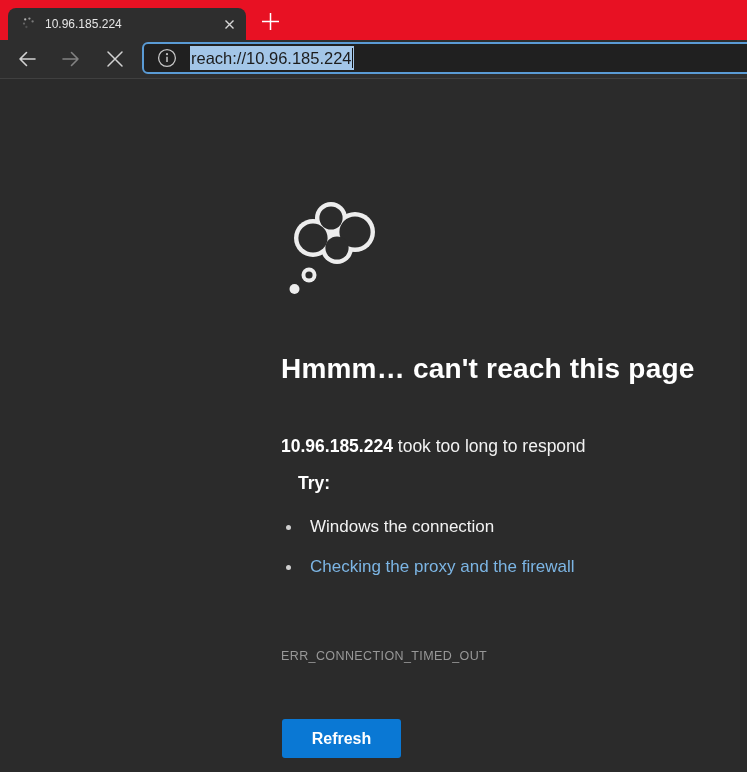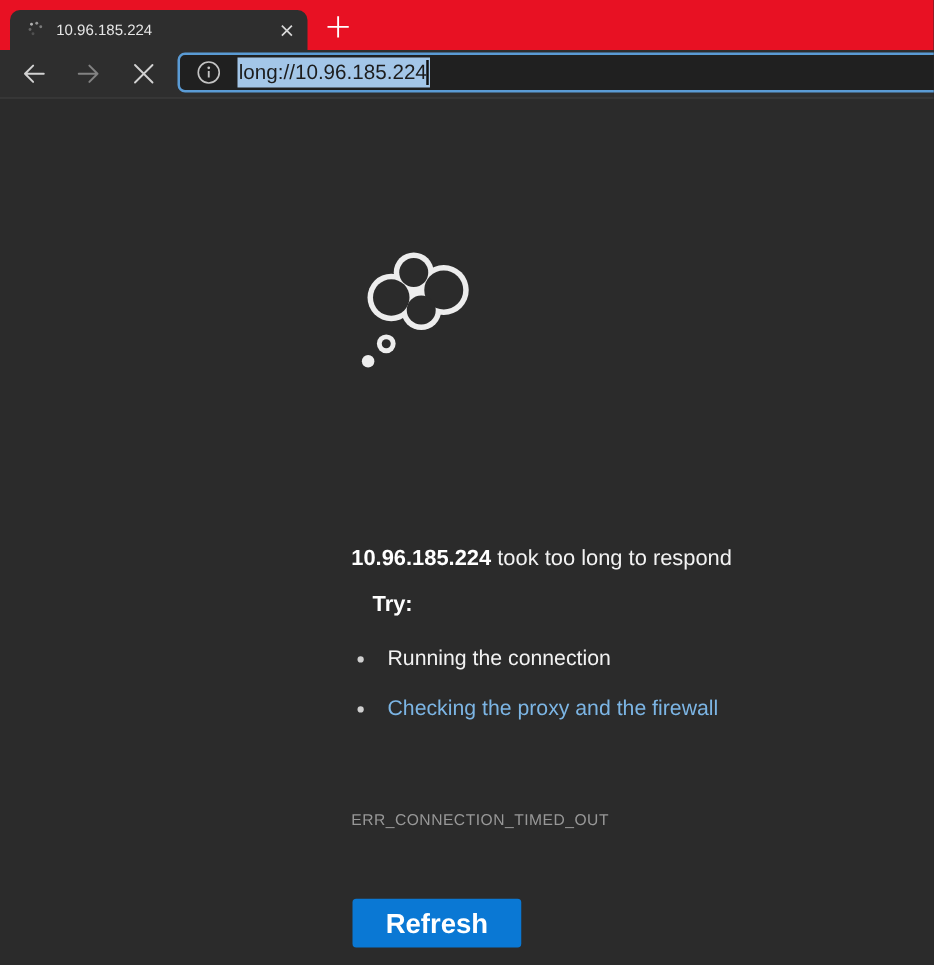--- a/index.html
+++ b/index.html
@@ -92,23 +92,23 @@
     margin:0 19px 0 5px;flex:0 0 auto;
   }
   .try-item .link{
     color:var(--link-blue);text-underline-offset:4px;cursor:pointer;
   }
   .err-code{
     position:absolute;left:281px;top:570px;
     color:#989898;font-size:12.5px;letter-spacing:.4px;
   }
   .refresh-btn{
-    position:absolute;left:282px;top:640px;width:135px;height:39px;
+    position:absolute;left:282px;top:640px;width:119px;height:39px;
     background:var(--button-blue);color:#ffffff;border:none;border-radius:3px;
-    font-family:inherit;font-size:22px;font-weight:700;cursor:pointer;
+    font-family:inherit;font-size:16px;font-weight:700;cursor:pointer;
   }
   svg{display:block;}
 </style>
 </head>
 <body>
 
 <div class="tabstrip">
   <div class="tab">
     <span>
       <svg width="16" height="16" viewBox="0 0 16 16">
@@ -164,21 +164,21 @@
     <div class="info-btn">
       <span>
         <svg width="20" height="20" viewBox="0 0 20 20">
           <circle cx="10" cy="10" r="8.4" stroke="#c4c4c4" stroke-width="1.3" fill="none"></circle>
           <circle cx="10" cy="6.2" r="1.1" fill="#c4c4c4"></circle>
           <path d="M10 8.8 V14" stroke="#c4c4c4" stroke-width="1.5" fill="none"></path>
         </svg>
       </span>
     </div>
     <div class="url-text">
-      <span>long://10.96.185.224</span>
+      <span>reach://10.96.185.224</span>
       <span class="caret"></span>
     </div>
   </div>
 </div>
 
 <div class="page">
 
   <div class="cloud">
     <svg width="100" height="105" viewBox="0 0 100 105">
       <g fill="#ededed">
@@ -192,31 +192,32 @@
       <g fill="#2b2b2b">
         <circle cx="36" cy="43" r="14.6"></circle>
         <circle cx="54" cy="23" r="11.6"></circle>
         <circle cx="78" cy="37" r="15.6"></circle>
         <circle cx="60" cy="53" r="11.6"></circle>
         <circle cx="32" cy="80" r="3.6"></circle>
       </g>
     </svg>
   </div>
 
+  <h1 class="err-title">Hmmm… can't reach this page</h1>
 
   <div class="err-subtitle">
     <span class="host">10.96.185.224</span><span> took too long to respond</span>
   </div>
 
   <div class="try-label">Try:</div>
 
   <ul class="try-list">
     <li class="try-item">
       <span class="bullet"></span>
-      <span>Running the connection</span>
+      <span>Windows the connection</span>
     </li>
     <li class="try-item">
       <span class="bullet"></span>
       <span class="link">Checking the proxy and the firewall</span>
     </li>
   </ul>
 
   <div class="err-code">ERR_CONNECTION_TIMED_OUT</div>
 
   <button class="refresh-btn">Refresh</button>

